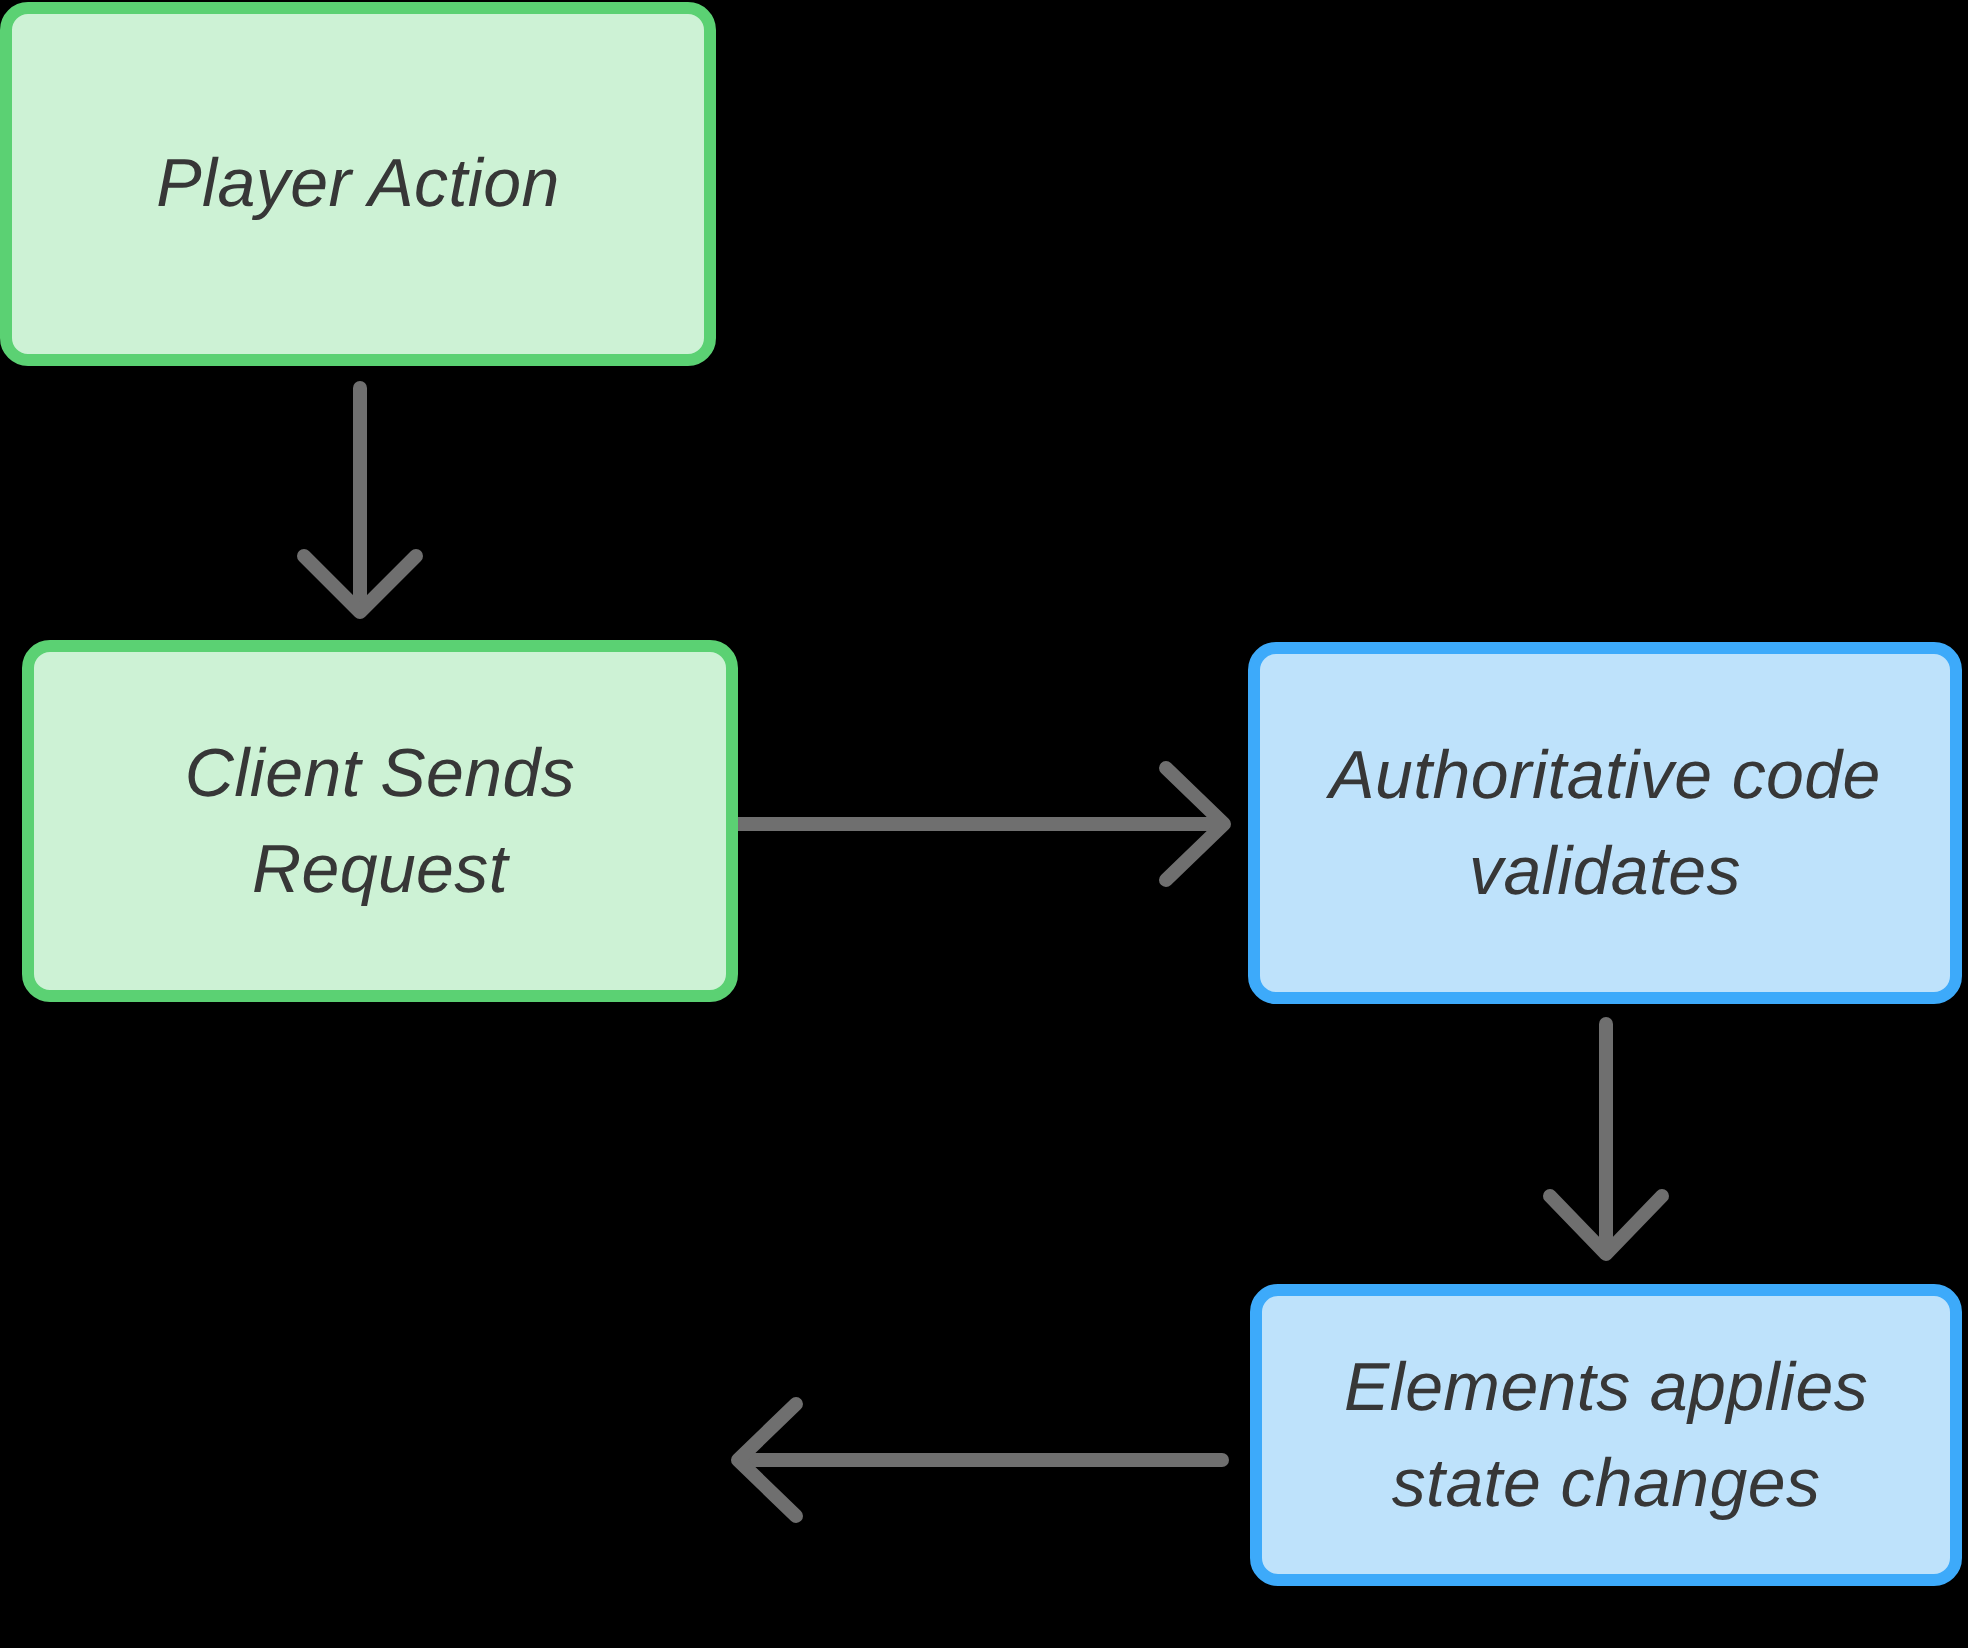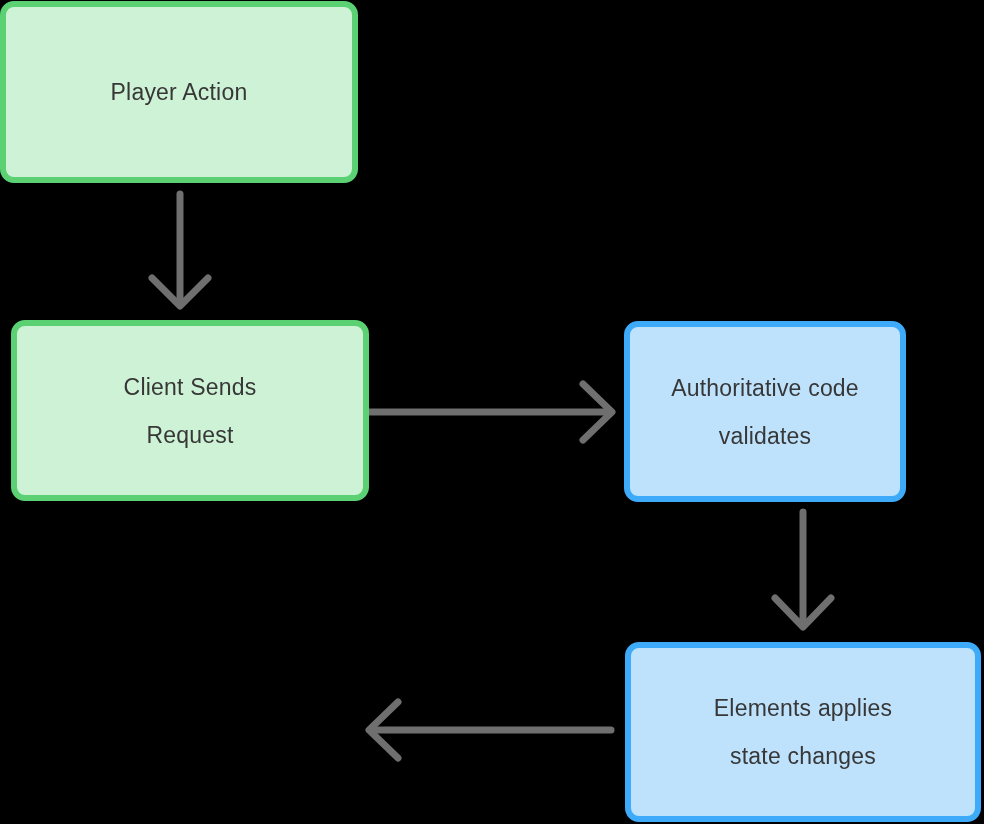--- a/index.html
+++ b/index.html
@@ -43,30 +43,31 @@
   .node.green {
     background: #cdf2d5;
     border-color: #5bd173;
   }
   .node.blue {
     background: #bee2fb;
     border-color: #3daafa;
   }
   .node-label {
     color: #373737;
-    font-size: 23px;
+    font-size: 34px;
     line-height: 48px;
     white-space: pre-line;
     letter-spacing: 0.2px;
+    font-style: italic;
   }
   #node-player-action            { left: 0px;   top: 1px;   width: 358px; height: 182px; }
   #node-client-sends-request     { left: 0px;   top: 320px; width: 358px; height: 181px; margin-left: 11px; }
-  #node-authoritative-validates  { left: 624px; top: 321px; width: 282px; height: 181px; }
+  #node-authoritative-validates  { left: 624px; top: 321px; width: 357px; height: 181px; }
   #node-client-updates-ui        { left: 0px;   top: 641px; width: 358px; height: 182px; }
-  #node-elements-applies         { left: 625px; top: 642px; width: 356px; height: 180px; }
+  #node-elements-applies         { left: 625px; top: 642px; width: 356px; height: 151px; }
 </style>
 </head>
 <body>
 
 <div class="canvas">
 
   <svg class="arrows" viewBox="0 0 984 824" xmlns="http://www.w3.org/2000/svg">
     <g>
       <path d="M180 194 L180 304"></path>
       <polyline points="152,278 180,306 208,278"></polyline>

